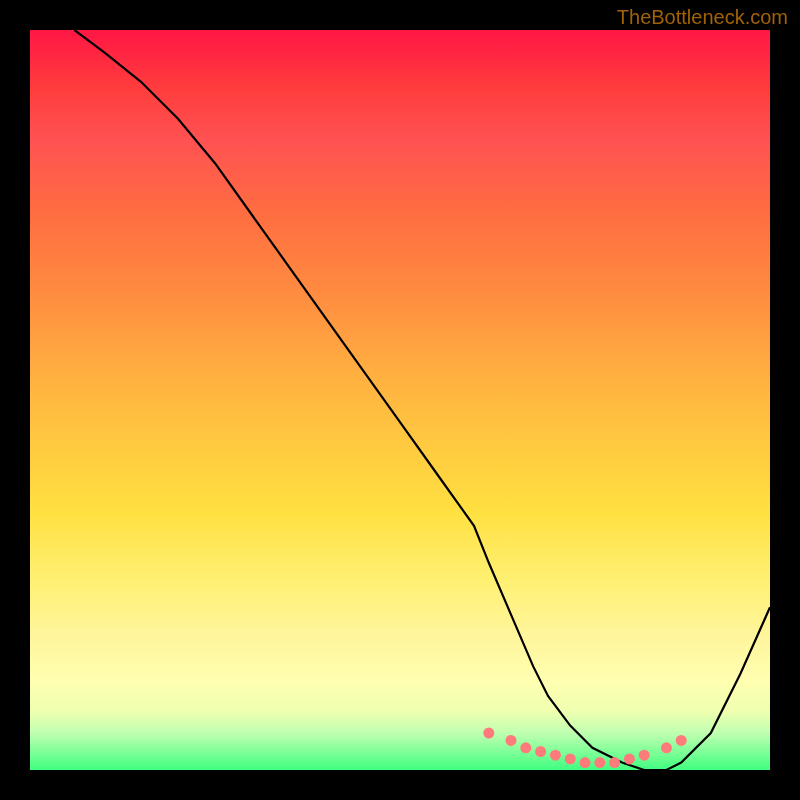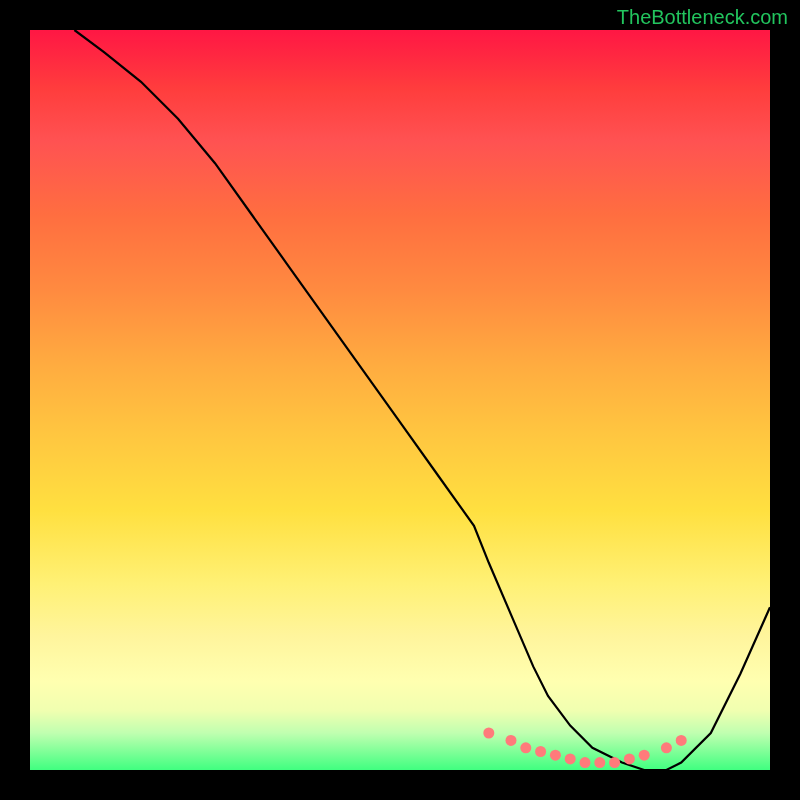--- a/index.html
+++ b/index.html
@@ -7,21 +7,21 @@
     width: 800px;
     height: 800px;
     background: #000;
     position: relative;
     font-family: Arial, sans-serif;
   }
   .attribution {
     position: absolute;
     top: 6px;
     right: 12px;
-    color: #22c55e;
+    color: #a16207;
     font-size: 20px;
     font-weight: 500;
     z-index: 10;
   }
   .plot-area {
     position: absolute;
     top: 30px;
     left: 30px;
     width: 740px;
     height: 740px;

